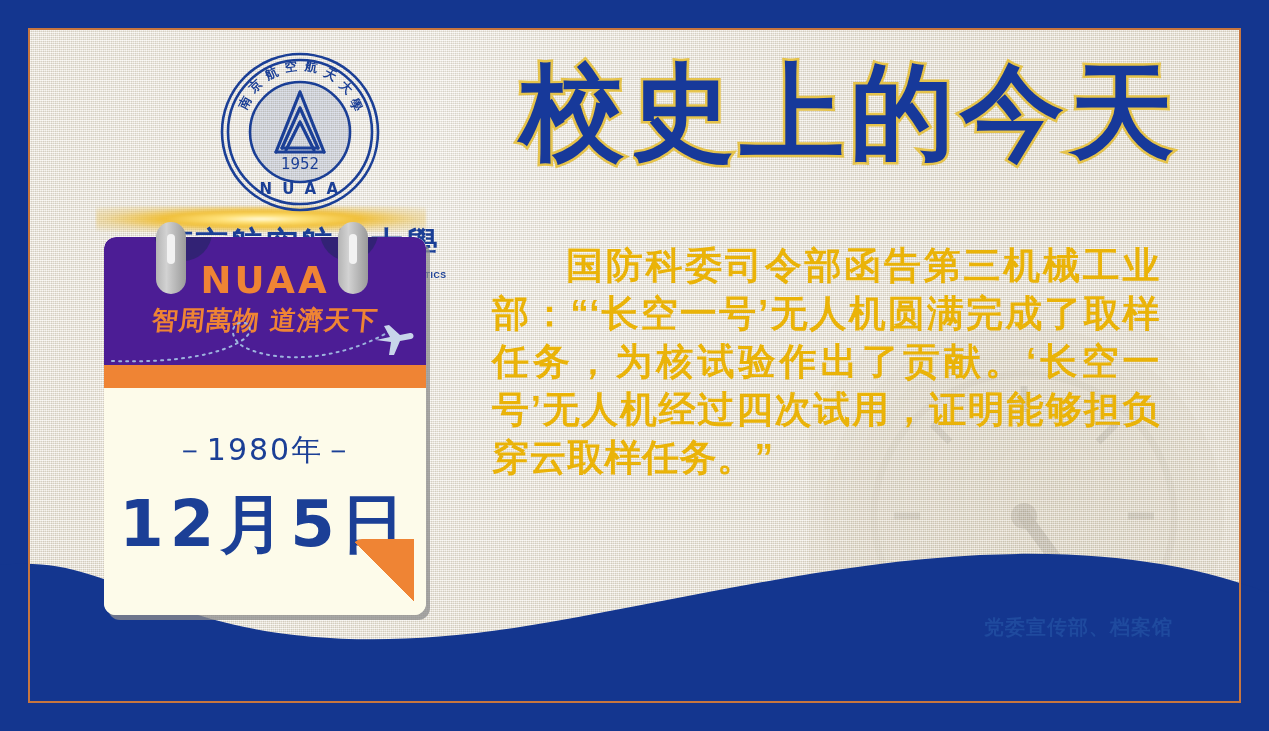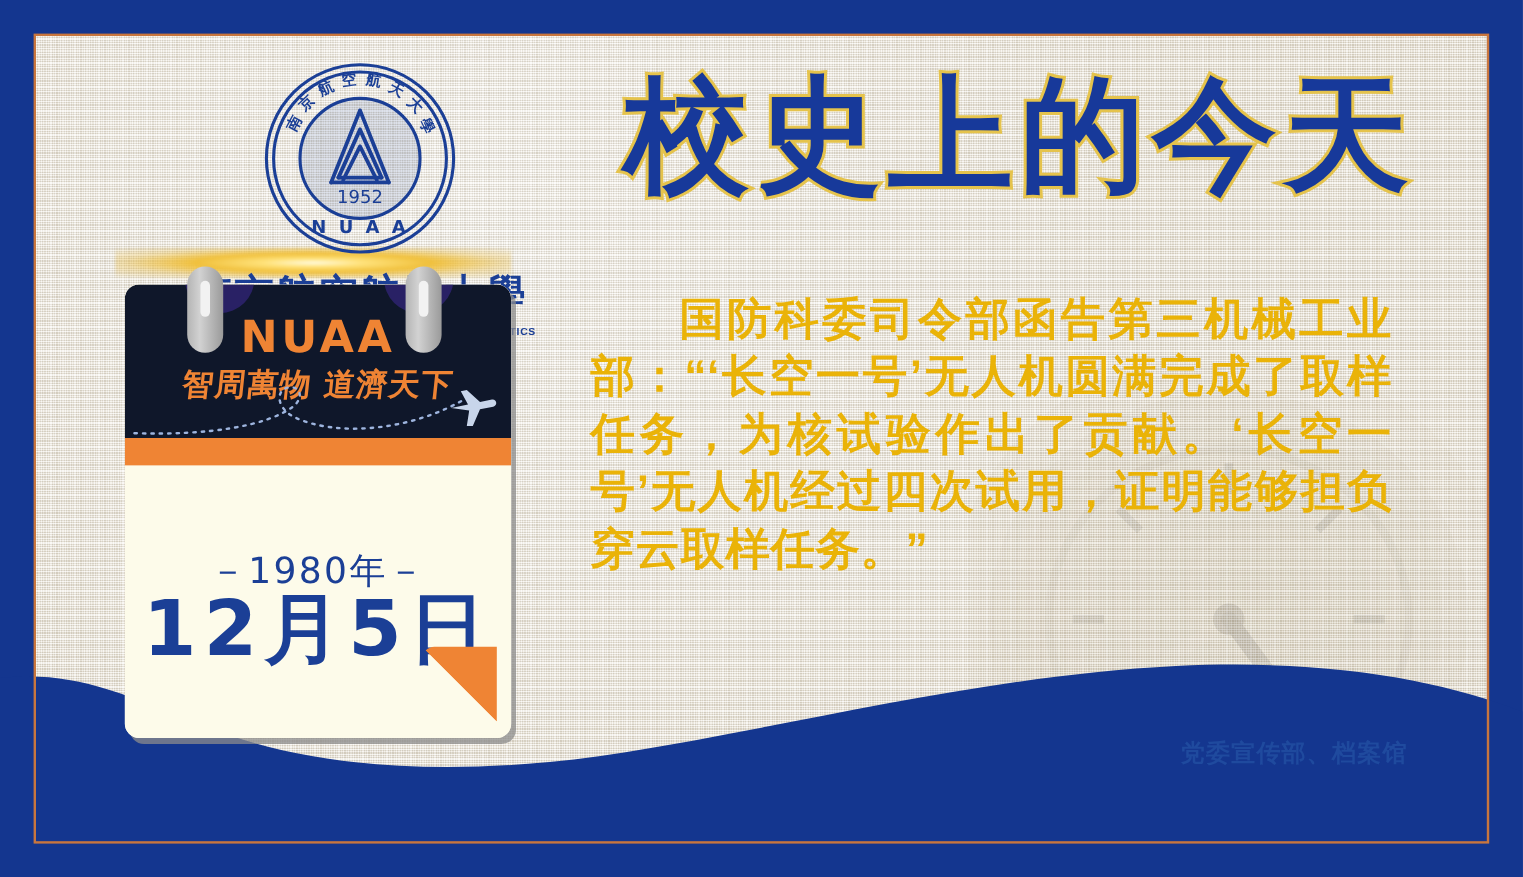--- a/index.html
+++ b/index.html
@@ -68,21 +68,21 @@
     filter:blur(1.2px);
   }
   
   .cal{
     position:absolute;left:104px;top:237px;width:322px;height:378px;z-index:5;
     border-radius:12px;background:#fdfbea;
     box-shadow:4px 5px 0 rgba(140,140,140,.75);
     overflow:hidden;
   }
   .cal-head{
-    position:relative;height:128px;background:#0f172a;
+    position:relative;height:128px;background:#4c1d95;
     border-radius:12px 12px 0 0;overflow:hidden;
   }
   .cal-head .blob{
     position:absolute;top:-34px;width:58px;height:58px;border-radius:50%;
     background:#2e2370;opacity:.85;
   }
   .cal-stripe{height:23px;background:#ef8434;}
   .cal-body{position:relative;height:227px;background:#fdfbea;}
   .nuaa{
     position:absolute;left:0;right:0;top:22px;text-align:center;
@@ -93,21 +93,21 @@
     position:absolute;left:0;right:0;top:66px;text-align:center;
     font-family:"DejaVu Sans","Liberation Sans",sans-serif;
     font-size:26px;font-weight:700;color:#ef8434;letter-spacing:1px;
     transform:skewX(-6deg);white-space:nowrap;
   }
   .plane{position:absolute;right:10px;top:84px;z-index:3;}
   .trail{position:absolute;left:0;top:78px;z-index:2;}
   .cal-year{
     position:absolute;left:0;right:0;top:42px;text-align:center;
     font-family:"DejaVu Sans","Liberation Sans",sans-serif;
-    font-size:30px;color:#1b3f96;letter-spacing:2px;margin-top:26px;
+    font-size:30px;color:#1b3f96;letter-spacing:2px;
   }
   .cal-date{
     position:absolute;left:0;right:0;top:93px;text-align:center;
     font-family:"DejaVu Sans","Liberation Sans",sans-serif;
     font-size:64px;font-weight:700;color:#1b3f96;letter-spacing:6px;
   }
   .fold{
     position:absolute;right:12px;bottom:14px;width:62px;height:62px;
     background:linear-gradient(225deg,#ef8434 0%,#ef8434 50%,rgba(0,0,0,0) 50.5%);
     border-top-left-radius:10px;

